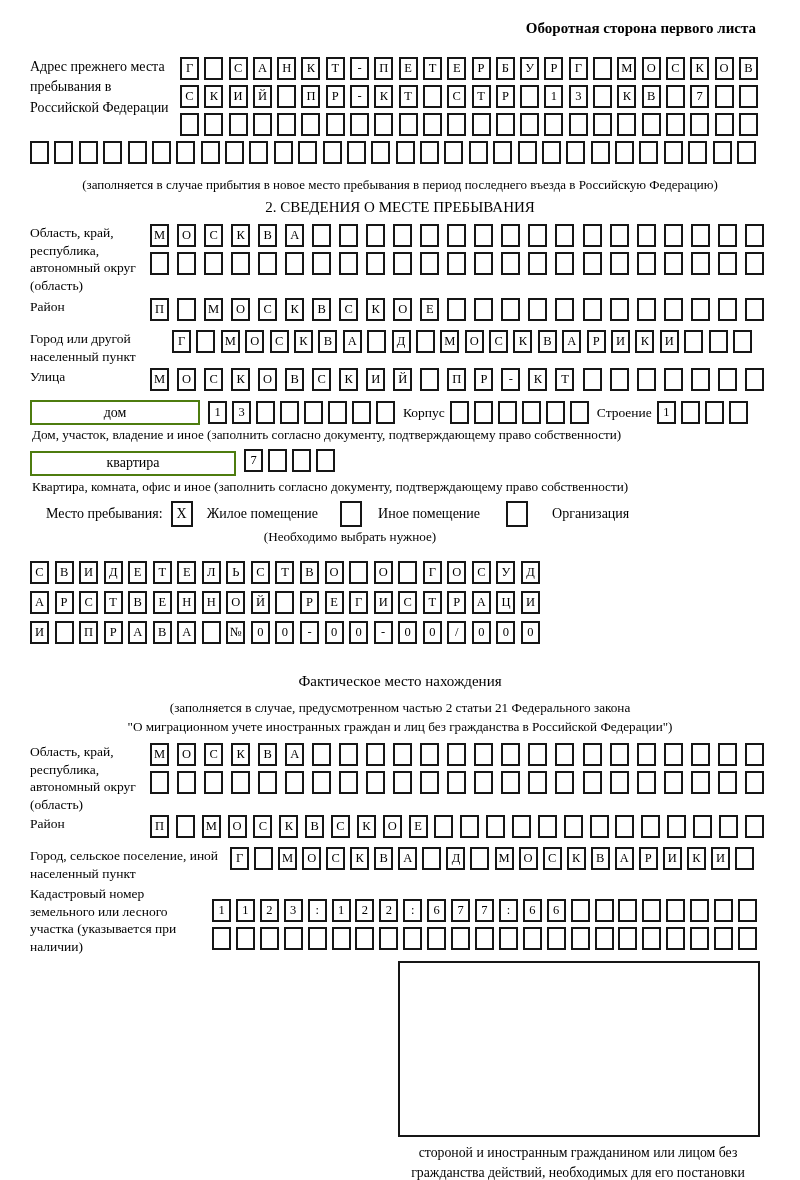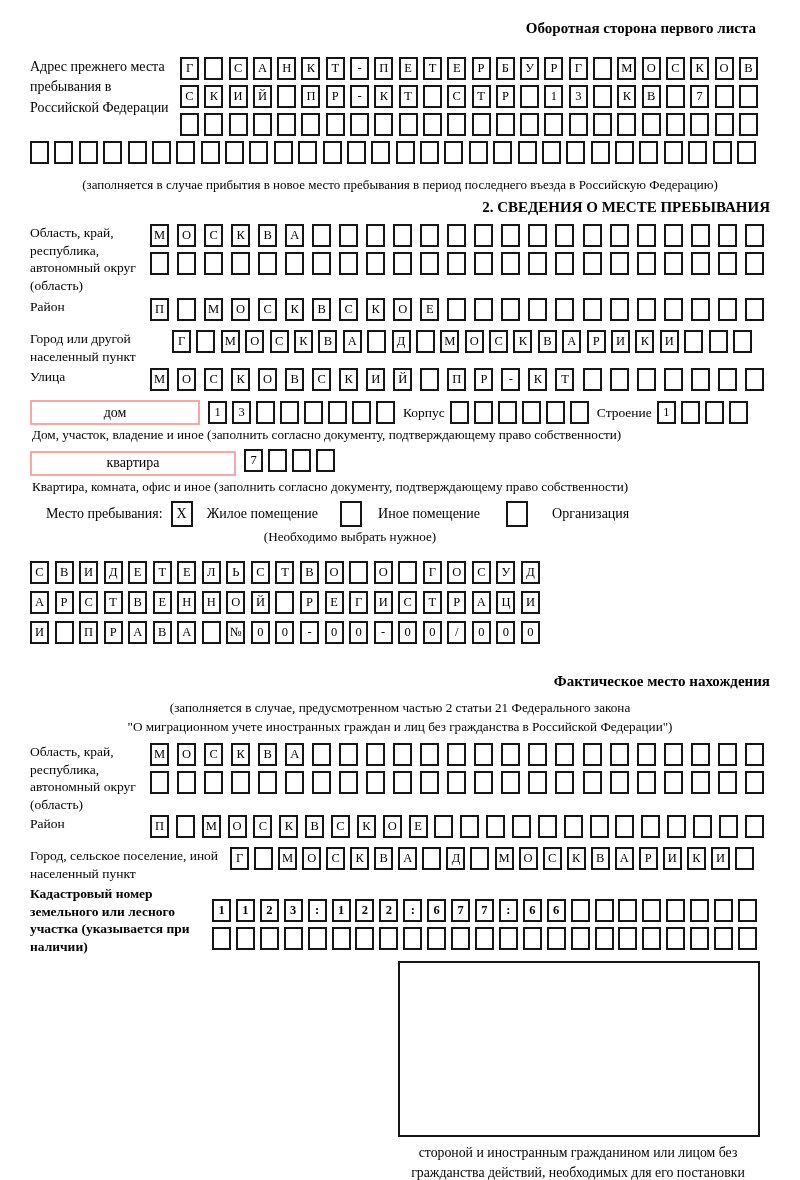--- a/index.html
+++ b/index.html
@@ -27,23 +27,23 @@
   .g-sec{width:614px;}
   .g-city1{width:580px;margin-left:22px;}
   .g-doc{width:510px;margin-bottom:7px;}
   .g-city2{width:524px;}
   .g-kad{width:545px;}
   .g-dom{width:187px;}
   .g-korpus{width:139px;}
   .g-stroenie{width:91px;}
   .g-kv{width:91px;}
   .note-center{text-align:center;font-size:13px;margin:13px 0 6px 0;}
-  .h-bold{text-align:right;font-weight:bold;font-size:15px;margin:6px 0 8px 0;}
+  .h-bold{text-align:center;font-weight:normal;font-size:15px;margin:6px 0 8px 0;}
   .widebox{
-    box-sizing:border-box;border:2px solid #fca5a5;height:25px;flex:none;
+    box-sizing:border-box;border:2px solid #4d7c0f;height:25px;flex:none;
     display:flex;align-items:center;justify-content:center;font-size:14px;
   }
   .box-dom{width:170px;}
   .box-kv{width:206px;}
   .inline-lbl{font-size:13.5px;line-height:25px;flex:none;}
   .cap{font-size:13.2px;margin:2px 0 6px 2px;}
   .chk{
     width:22px;height:26px;box-sizing:border-box;border:2px solid #161616;flex:none;
     display:flex;align-items:center;justify-content:center;font-size:14px;
   }
@@ -567,21 +567,21 @@
       <span class="cell">В</span>
       <span class="cell">А</span>
       <span class="cell">Р</span>
       <span class="cell">И</span>
       <span class="cell">К</span>
       <span class="cell">И</span>
       <span class="cell"></span>
     </div>
 </div>
 
-<div class="row" style="min-height:68px;font-weight:bold;">
+<div class="row" style="min-height:68px;">
   <div class="lbl-kad">Кадастровый номер земельного или лесного участка (указывается при наличии)</div>
   <div class="mt2" style="margin-top:14px;">
     <div class="grid g-kad">
         <span class="cell">1</span>
         <span class="cell">1</span>
         <span class="cell">2</span>
         <span class="cell">3</span>
         <span class="cell">:</span>
         <span class="cell">1</span>
         <span class="cell">2</span>

